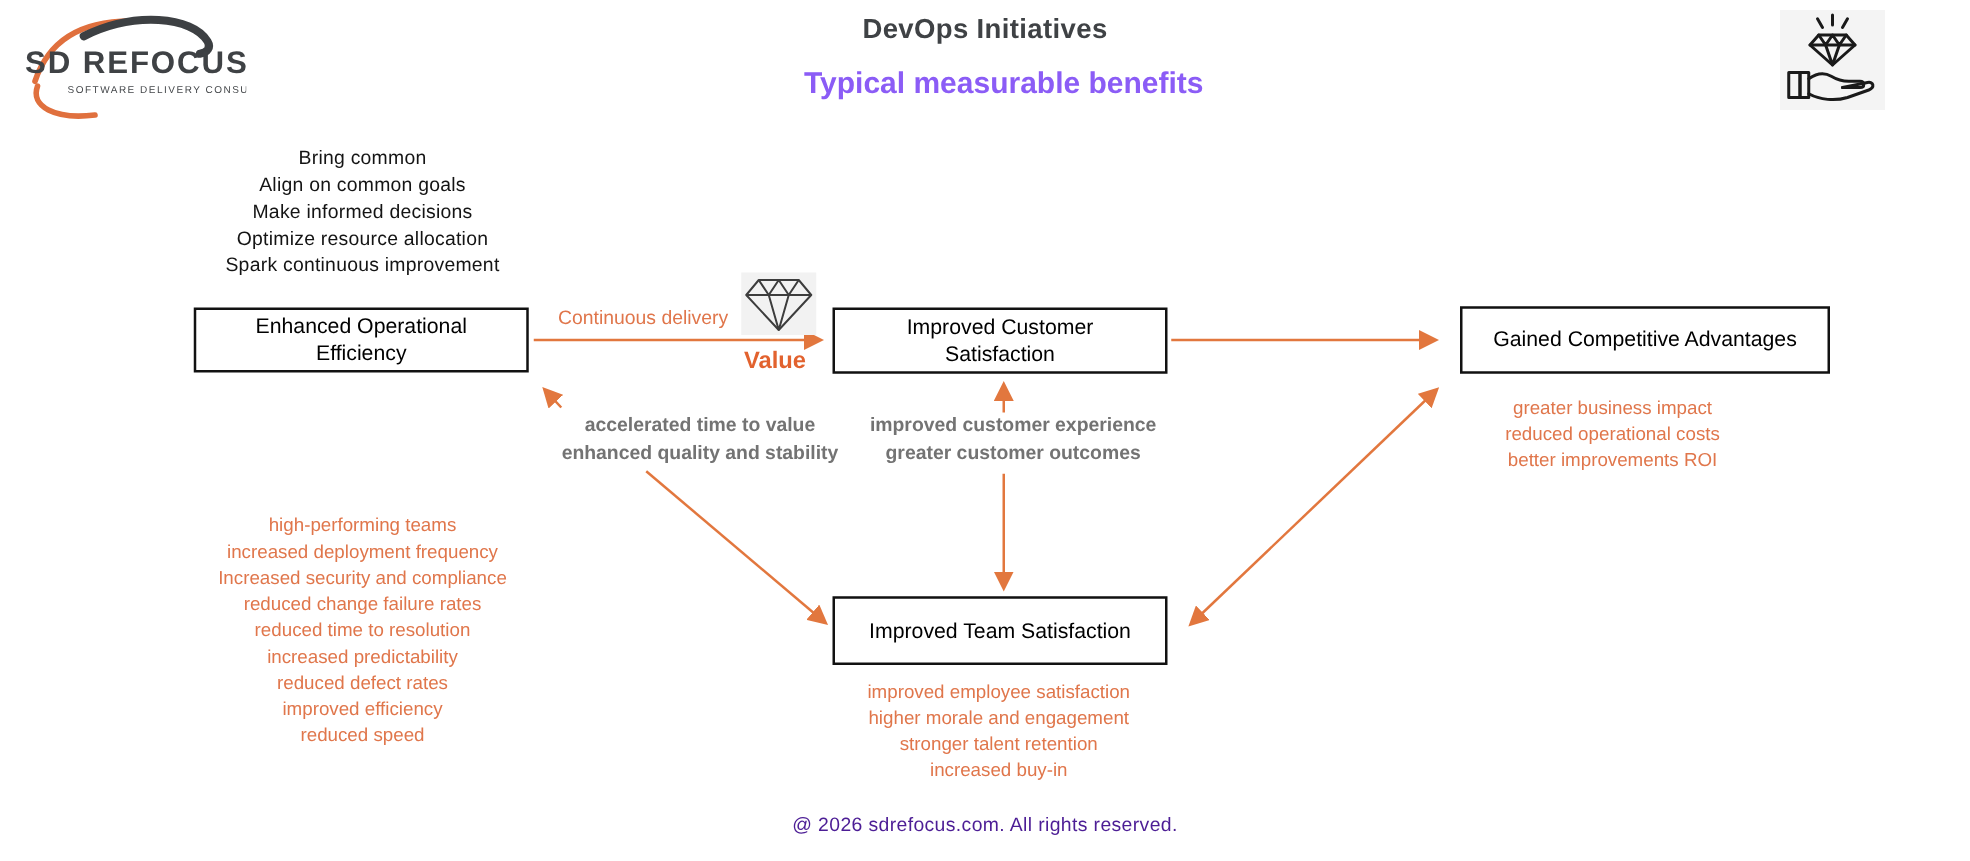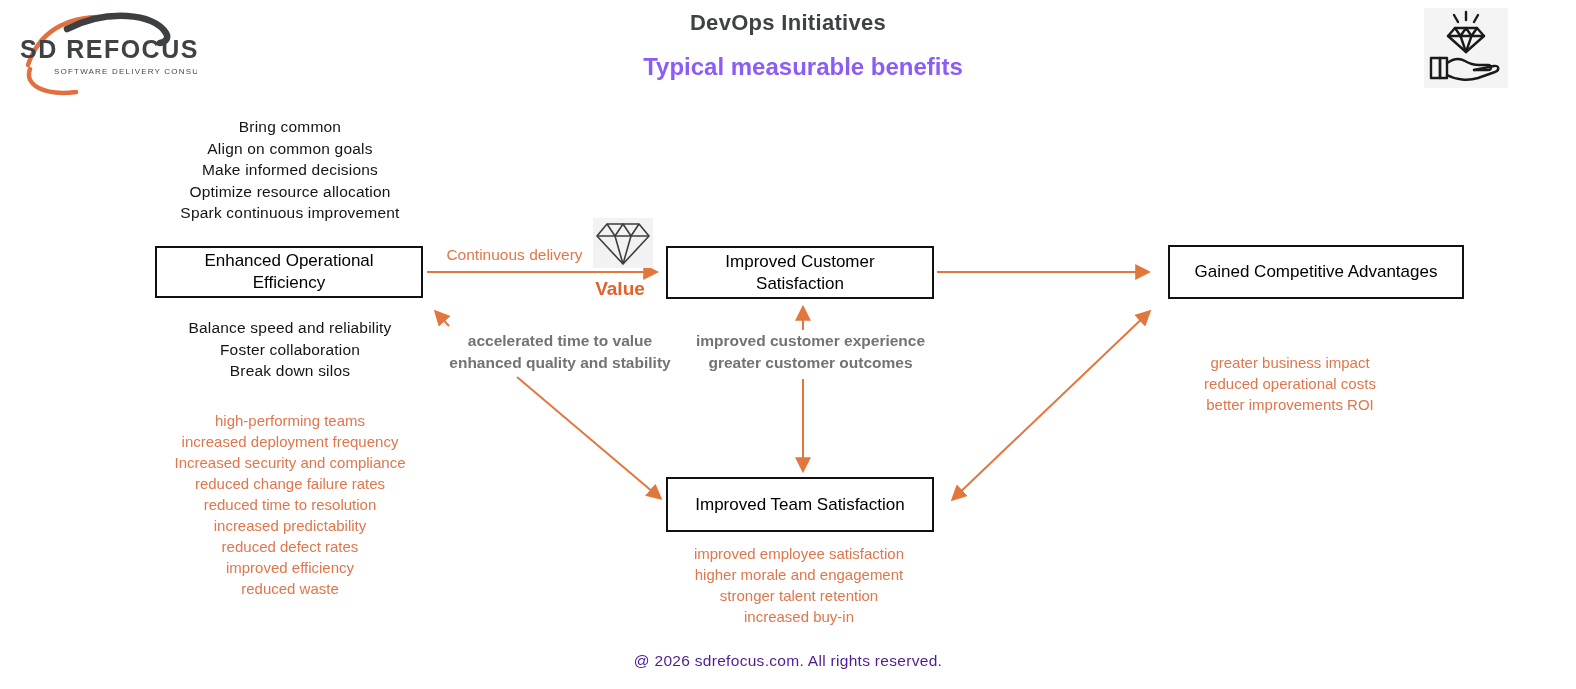--- a/index.html
+++ b/index.html
@@ -102,49 +102,44 @@
   </div>
   <div class="blk value-label" style="left:560px;top:278px;width:120px;">Value</div>
 
   <div class="blk flow-label" style="left:432px;top:246px;width:165px;">Continuous delivery</div>
 
   <div class="node" style="left:155px;top:246px;width:268px;height:52px;">Enhanced Operational Efficiency</div>
   <div class="node" style="left:666px;top:246px;width:268px;height:53px;">Improved Customer Satisfaction</div>
   <div class="node" style="left:1156px;top:245px;width:296px;height:54px;margin-left:12px;">Gained Competitive Advantages</div>
   <div class="node" style="left:666px;top:477px;width:268px;height:55px;">Improved Team Satisfaction</div>
 
-  <div class="blk black-list" style="left:140px;top:317px;width:300px;">
-      <div>Balance speed and reliability</div>
-      <div>Foster collaboration</div>
-      <div>Break down silos</div>
-    </div>
 
   <div class="blk orange-list" style="left:130px;top:410px;width:320px;">
       <div>high-performing teams</div>
       <div>increased deployment frequency</div>
       <div>Increased security and compliance</div>
       <div>reduced change failure rates</div>
       <div>reduced time to resolution</div>
       <div>increased predictability</div>
       <div>reduced defect rates</div>
       <div>improved efficiency</div>
-      <div>reduced waste</div>
+      <div>reduced speed</div>
     </div>
 
   <div class="blk note-strong" style="left:440px;top:330px;width:240px;">
       <div>accelerated time to value</div>
       <div>enhanced quality and stability</div>
     </div>
 
   <div class="blk note-strong" style="left:688px;top:330px;width:245px;">
       <div>improved customer experience</div>
       <div>greater customer outcomes</div>
     </div>
 
-  <div class="blk orange-list" style="left:1140px;top:316px;width:300px;margin-top:36px;">
+  <div class="blk orange-list" style="left:1140px;top:316px;width:300px;">
       <div>greater business impact</div>
       <div>reduced operational costs</div>
       <div>better improvements ROI</div>
     </div>
 
   <div class="blk orange-list" style="left:649px;top:543px;width:300px;">
       <div>improved employee satisfaction</div>
       <div>higher morale and engagement</div>
       <div>stronger talent retention</div>
       <div>increased buy-in</div>

